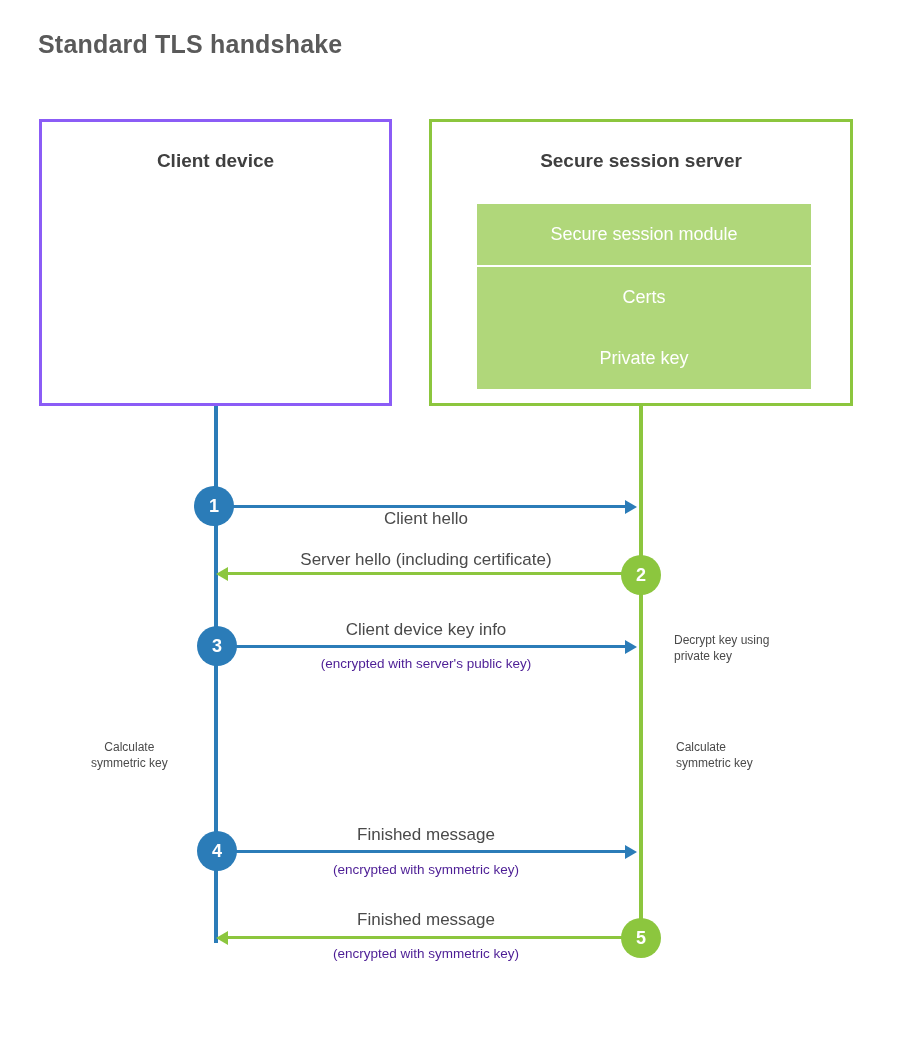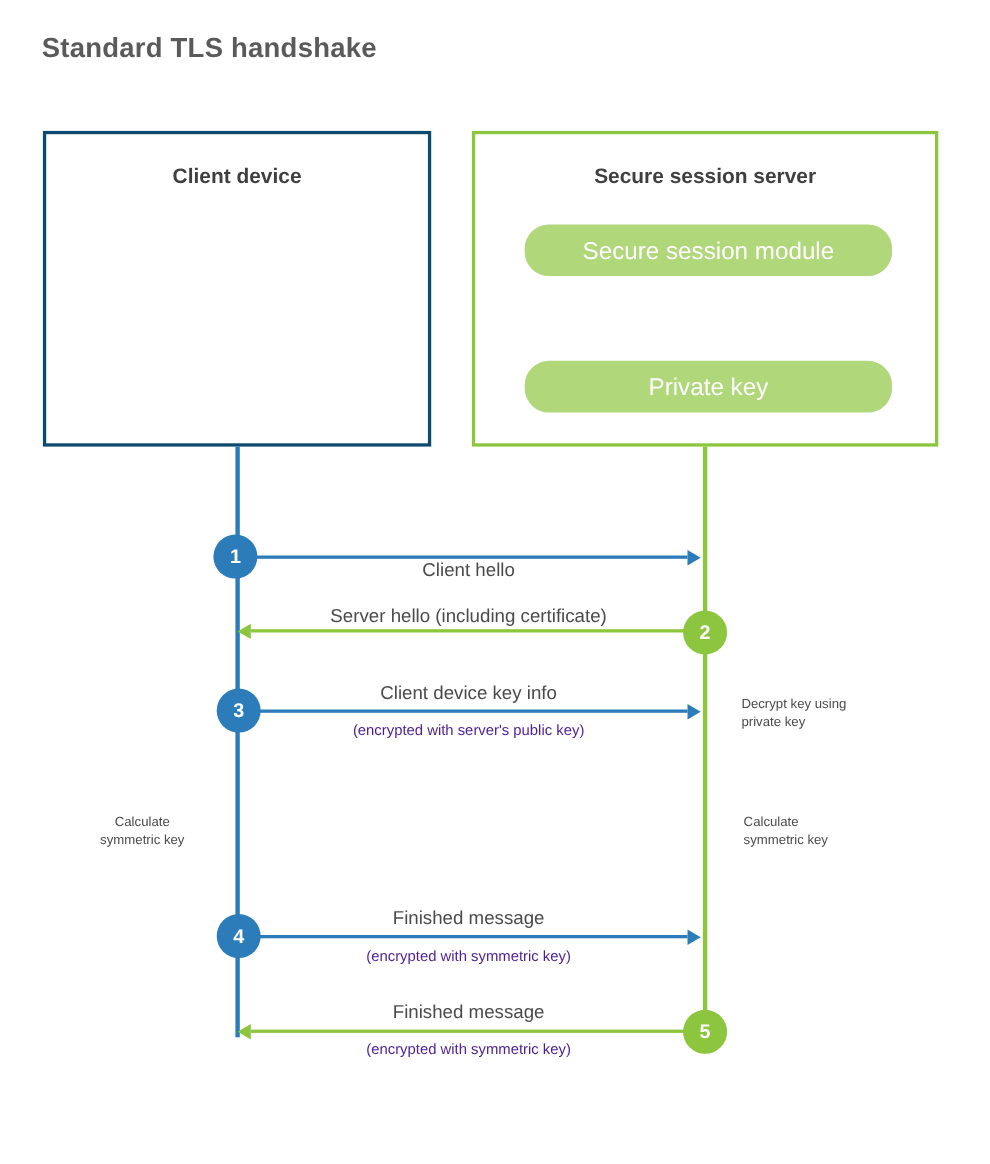--- a/index.html
+++ b/index.html
@@ -25,21 +25,21 @@
   }
 
   
   .party-box {
     position: absolute;
     background: #ffffff;
   }
   #client-box {
     left: 39px; top: 119px;
     width: 353px; height: 287px;
-    border: 3px solid #0c4a6e;
+    border: 3px solid #8b5cf6;
   }
   #server-box {
     left: 429px; top: 119px;
     width: 424px; height: 287px;
     border: 3px solid #8cc63e;
   }
   .party-title {
     position: absolute;
     top: 28px; left: 0; right: 0;
     text-align: center;
@@ -57,28 +57,27 @@
     display: flex;
     align-items: center;
     justify-content: center;
     text-align: center;
     line-height: 1.45;
     padding: 0 18px;
   }
   .server-item {
     position: absolute;
     left: 45px;
-    width: 334px; height: 47px;
+    width: 334px; height: 61px;
     background: #b0d77a;
     color: #ffffff;
-    font-size: 22px;
+    font-size: 18px;
     display: flex;
     align-items: center;
     justify-content: center;
-    border-radius: 22px;
   }
   #server-item-0 { top: 82px; }
   #server-item-1 { top: 145px; }
   #server-item-2 { top: 206px; }
 
   
   .lifeline {
     position: absolute;
     width: 4px;
   }
@@ -149,20 +148,21 @@
 
 <div id="title">Standard TLS handshake</div>
 
 <div class="party-box" id="client-box">
   <div class="party-title">Client device</div>
 </div>
 
 <div class="party-box" id="server-box">
   <div class="party-title">Secure session server</div>
   <div class="server-item" id="server-item-0">Secure session module</div>
+  <div class="server-item" id="server-item-1">Certs</div>
   <div class="server-item" id="server-item-2">Private key</div>
 </div>
 
 <div class="lifeline" id="client-lifeline"></div>
 <div class="lifeline" id="server-lifeline"></div>
 
 <div class="arrow-line blue" style="left:216px; top:505px; width:409px;"></div>
 <div class="arrow-head right" style="left:625px; top:500px;"></div>
 <div class="msg-label" style="left:216px; top:491px; width:420px;margin-top:18px;">Client hello</div>
 <div class="badge blue-b" style="left:194px; top:486px;">1</div>

